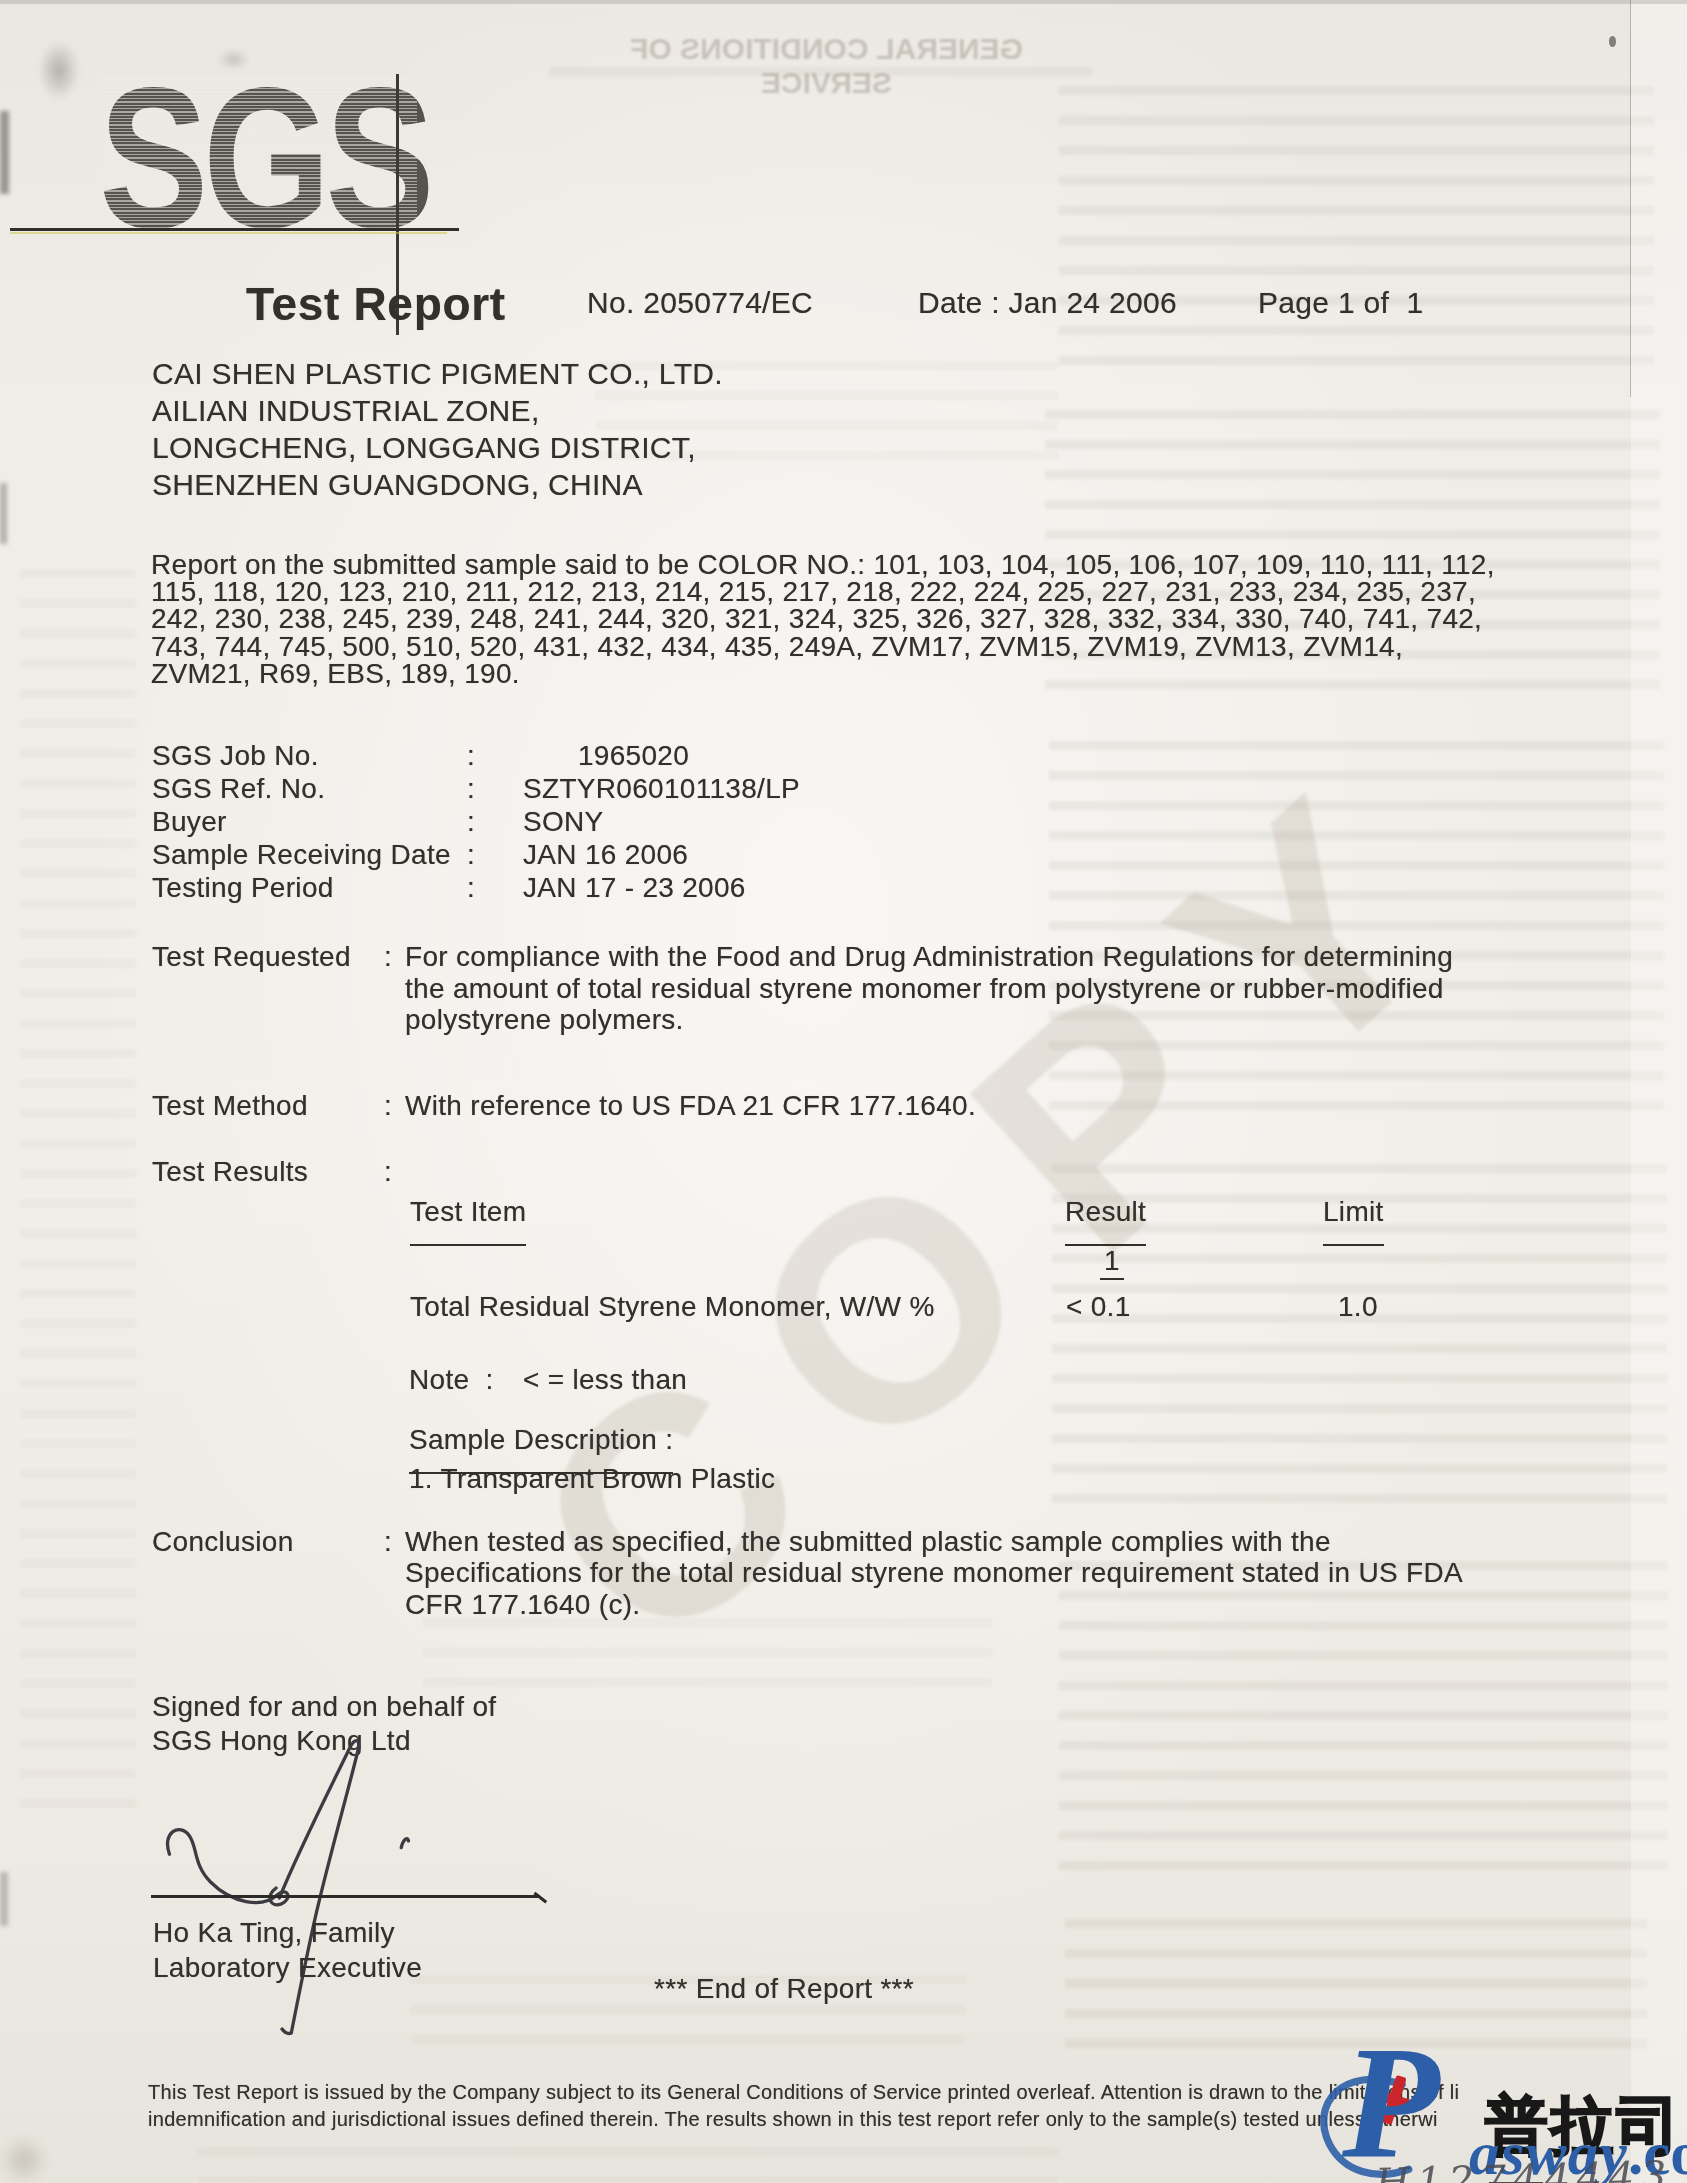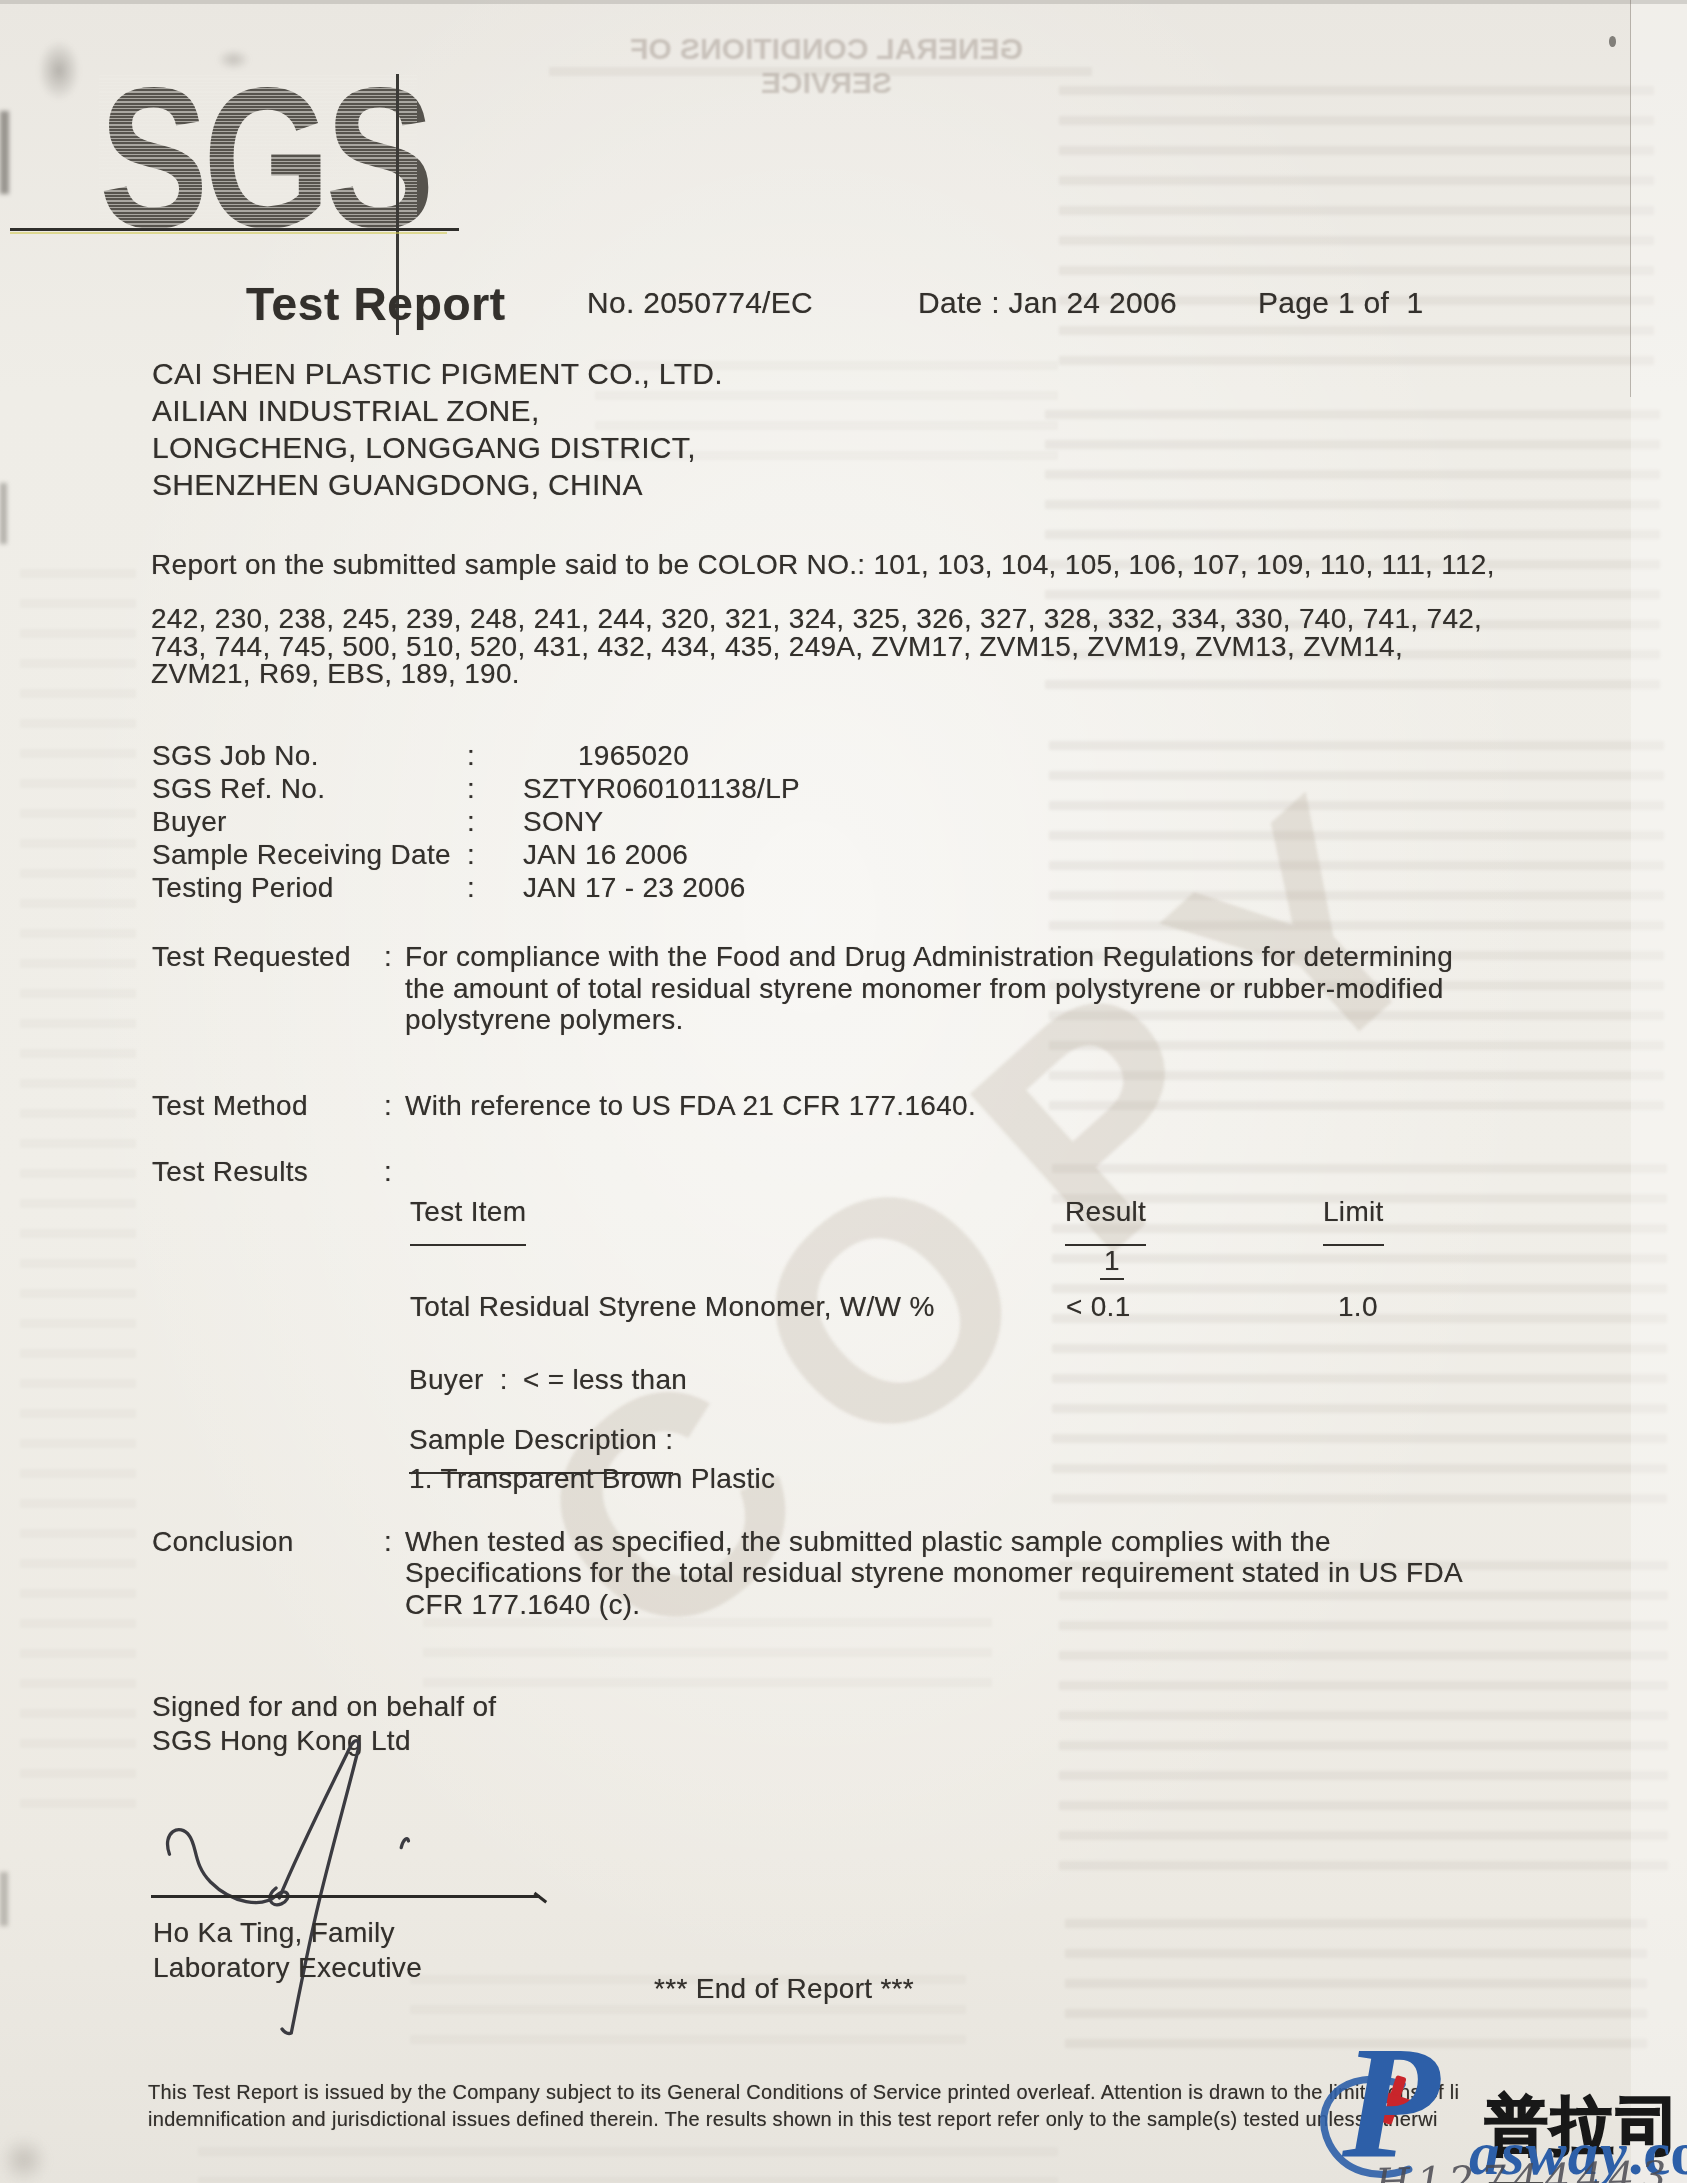--- a/index.html
+++ b/index.html
@@ -78,20 +78,21 @@
   <div class="abs txt f46" style="left:587px;top:286px;">No. 2050774/EC</div>
   <div class="abs txt f46" style="left:918px;top:286px;">Date : Jan 24 2006</div>
   <div class="abs txt f46" style="left:1258px;top:286px;">Page 1 of  1</div>
 
   <div class="abs txt f46" style="left:152px;top:357px;">CAI SHEN PLASTIC PIGMENT CO., LTD.</div>
   <div class="abs txt f46" style="left:152px;top:394px;">AILIAN INDUSTRIAL ZONE,</div>
   <div class="abs txt f46" style="left:152px;top:431px;">LONGCHENG, LONGGANG DISTRICT,</div>
   <div class="abs txt f46" style="left:152px;top:468px;">SHENZHEN GUANGDONG, CHINA</div>
 
   <div class="abs txt f42" style="left:151px;top:549px;">Report on the submitted sample said to be COLOR NO.: 101, 103, 104, 105, 106, 107, 109, 110, 111, 112,</div>
+  <div class="abs txt f42" style="left:151px;top:576px;">115, 118, 120, 123, 210, 211, 212, 213, 214, 215, 217, 218, 222, 224, 225, 227, 231, 233, 234, 235, 237,</div>
   <div class="abs txt f42" style="left:151px;top:603px;">242, 230, 238, 245, 239, 248, 241, 244, 320, 321, 324, 325, 326, 327, 328, 332, 334, 330, 740, 741, 742,</div>
   <div class="abs txt f42" style="left:151px;top:631px;">743, 744, 745, 500, 510, 520, 431, 432, 434, 435, 249A, ZVM17, ZVM15, ZVM19, ZVM13, ZVM14,</div>
   <div class="abs txt f42" style="left:151px;top:658px;">ZVM21, R69, EBS, 189, 190.</div>
 
   <div class="abs txt f44" style="left:152px;top:740px;">SGS Job No.</div>
   <div class="abs txt f44" style="left:467px;top:740px;">:</div>
   <div class="abs txt f44" style="left:543px;top:740px;margin-left:35px;">1965020</div>
   <div class="abs txt f44" style="left:152px;top:773px;">SGS Ref. No.</div>
   <div class="abs txt f44" style="left:467px;top:773px;">:</div>
   <div class="abs txt f44" style="left:523px;top:773px;">SZTYR060101138/LP</div>
@@ -119,21 +120,21 @@
   <div class="abs txt f44" style="left:384px;top:1156px;">:</div>
 
   <div class="abs txt f44 und" style="left:410px;top:1196px;">Test Item</div>
   <div class="abs txt f44 und" style="left:1065px;top:1196px;">Result</div>
   <div class="abs txt f44 und" style="left:1323px;top:1196px;">Limit</div>
   <div class="abs txt f44 und" style="left:1100px;top:1245px;padding:0 4px 1.3px 4px;">1</div>
   <div class="abs txt f44" style="left:410px;top:1291px;text-align:right;">Total Residual Styrene Monomer, W/W %</div>
   <div class="abs txt f44" style="left:1066px;top:1291px;">&lt; 0.1</div>
   <div class="abs txt f44" style="left:1338px;top:1291px;">1.0</div>
 
-  <div class="abs txt f44" style="left:409px;top:1364px;">Buyer  :</div>
+  <div class="abs txt f44" style="left:409px;top:1364px;">Note  :</div>
   <div class="abs txt f44" style="left:523px;top:1364px;">&lt; = less than</div>
 
   <div class="abs txt f44 und" style="left:409px;top:1424px;">Sample Description :</div>
   <div class="abs txt f44" style="left:409px;top:1463px;">1. Transparent Brown Plastic</div>
 
   <div class="abs txt f44" style="left:152px;top:1526px;">Conclusion</div>
   <div class="abs txt f44" style="left:384px;top:1526px;">:</div>
   <div class="abs txt f44" style="left:405px;top:1526px;">When tested as specified, the submitted plastic sample complies with the</div>
   <div class="abs txt f44" style="left:405px;top:1557px;">Specifications for the total residual styrene monomer requirement stated in US FDA</div>
   <div class="abs txt f44" style="left:405px;top:1589px;">CFR 177.1640 (c).</div>

